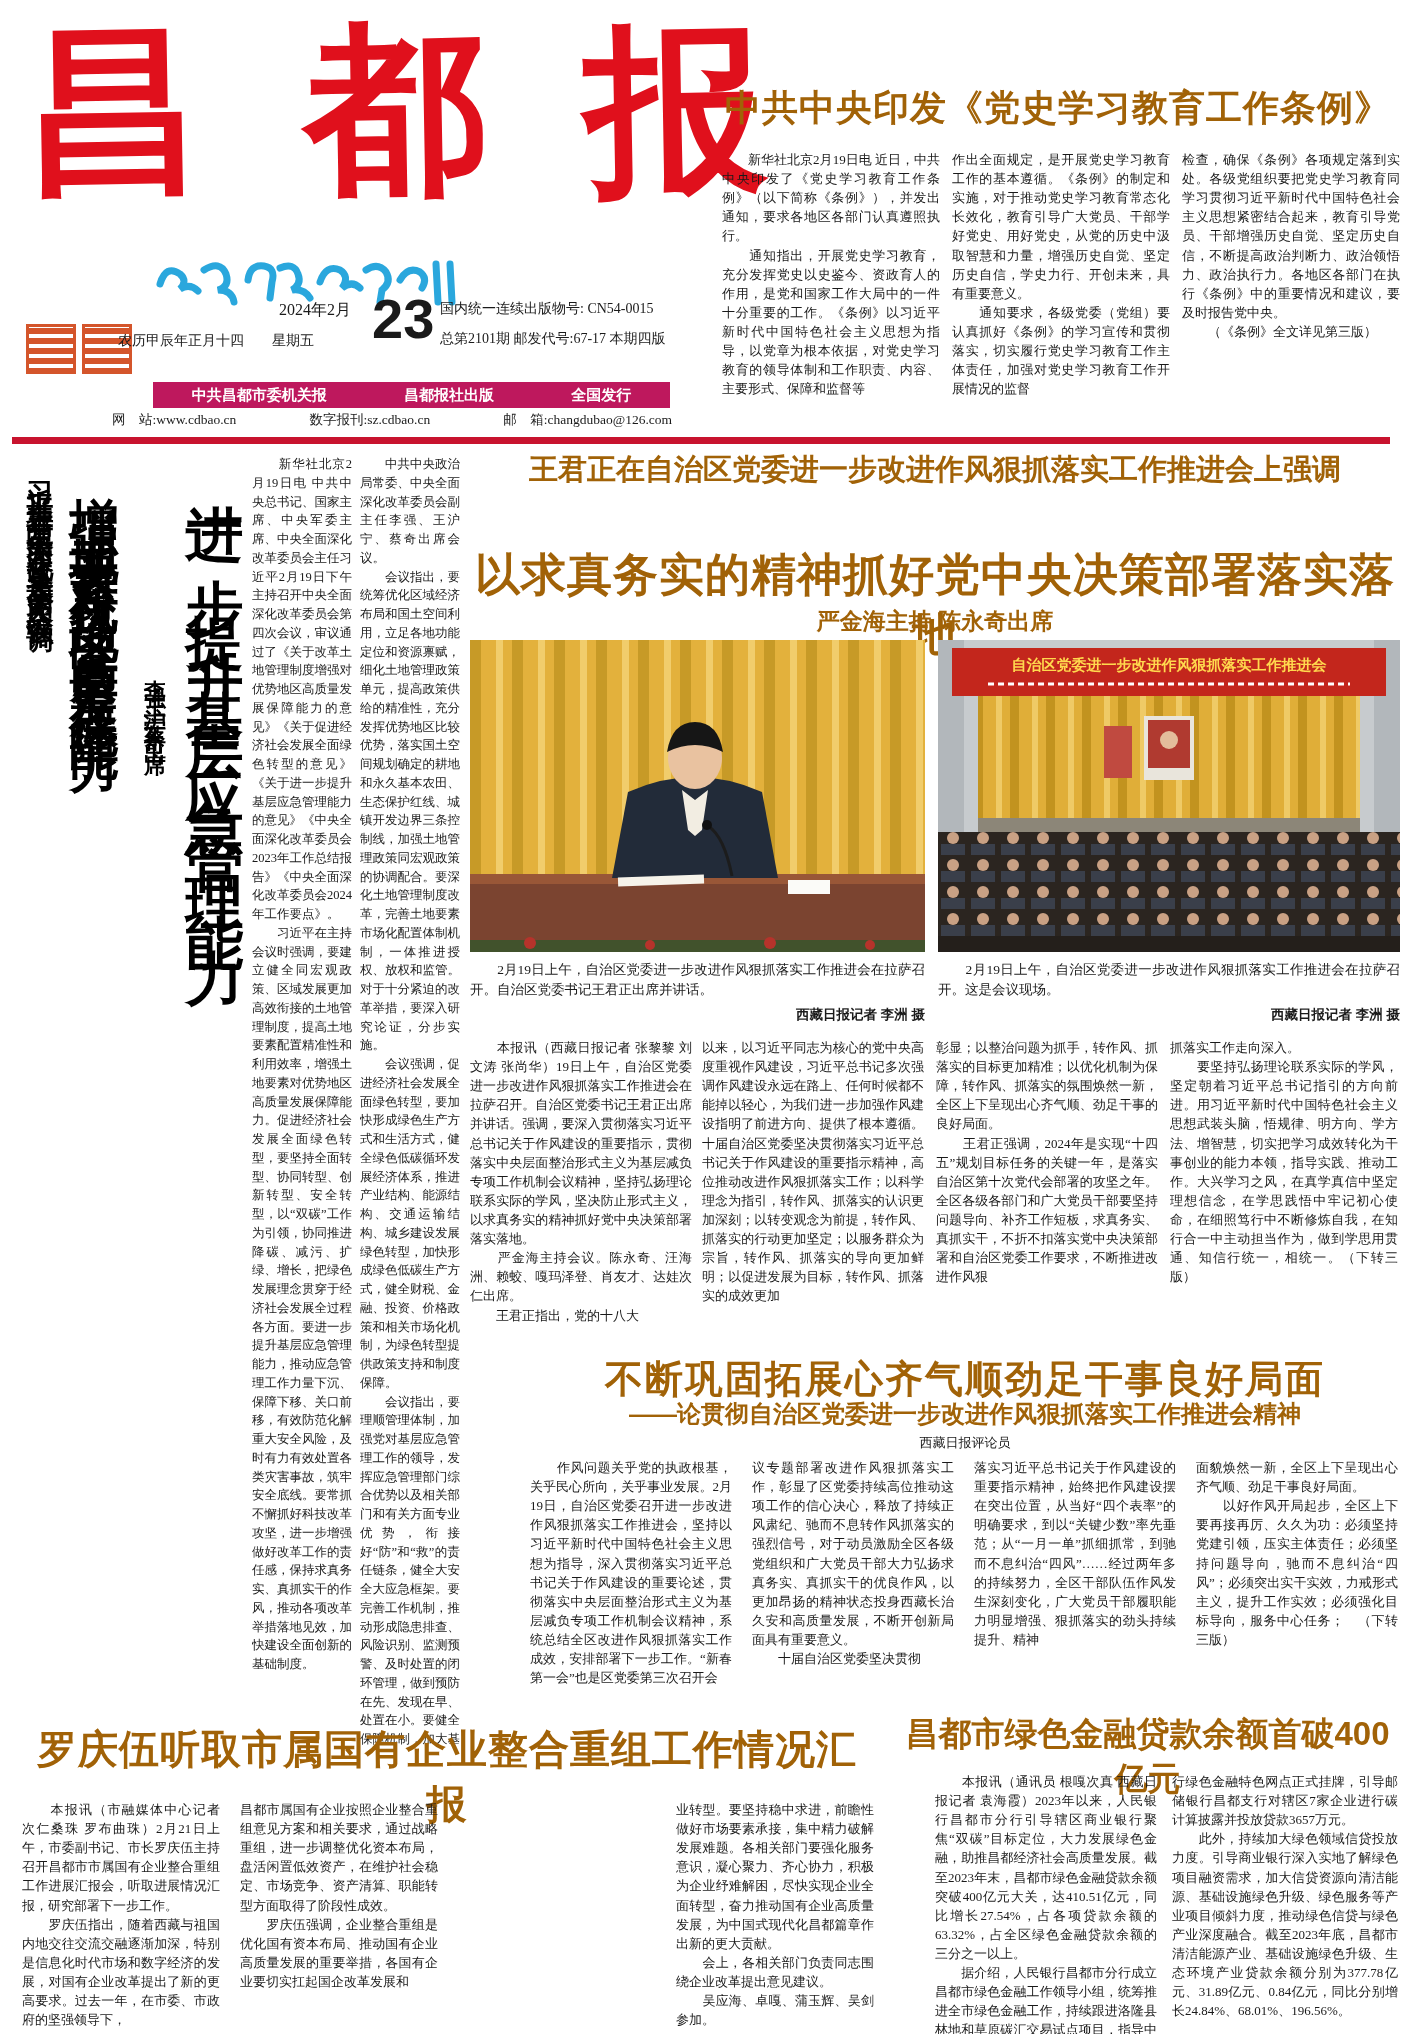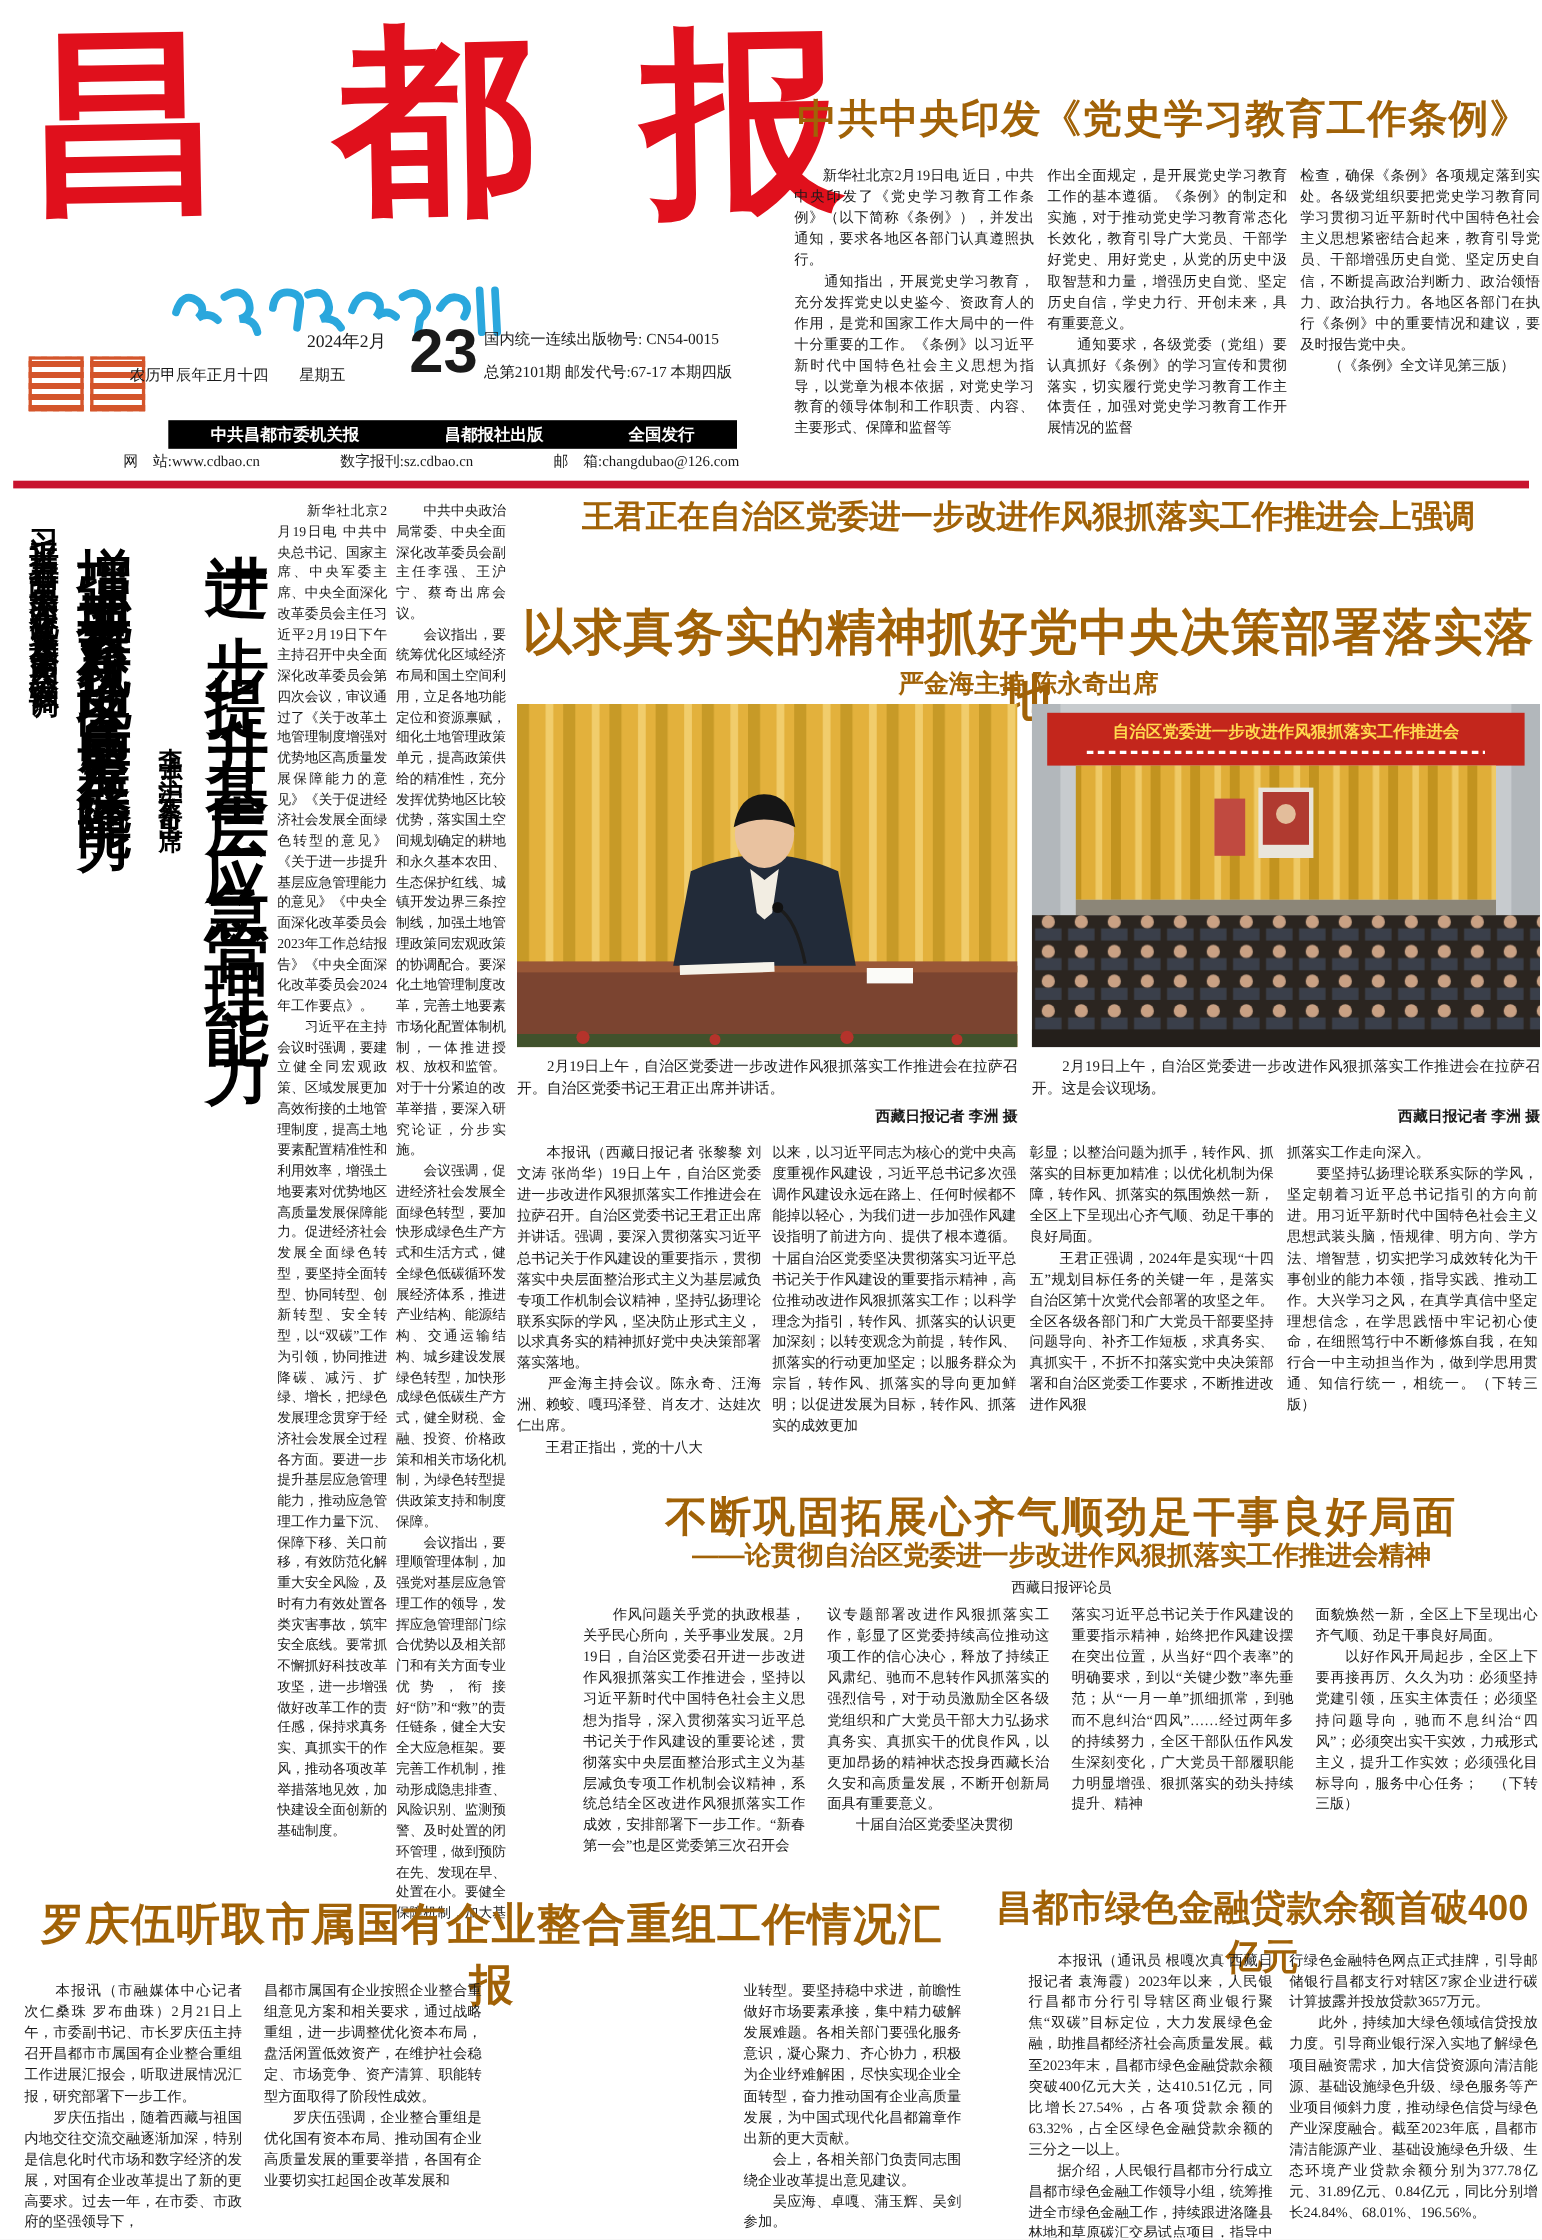--- a/index.html
+++ b/index.html
@@ -8,21 +8,21 @@
   .abs{position:absolute;}
   
   .masthead{left:22px;top:10px;width:745px;height:245px;display:flex;justify-content:space-between;align-items:flex-start;}
   .masthead span{font-family:"Liberation Sans",sans-serif;font-weight:900;font-size:182px;line-height:1.1;color:#e0101c;transform:rotate(-1deg);}
   .qr{width:50px;height:50px;background:
       repeating-linear-gradient(0deg,#d4552b 0 6px,#fff 6px 10px),
       repeating-linear-gradient(90deg,#d4552b 0 6px,rgba(255,255,255,.75) 6px 11px);
       outline:3px solid #d4552b;outline-offset:-3px;}
   
   .hinfo{font-family:"Liberation Serif",serif;}
-  .bluebar{background:#000000;color:#fff;font-family:"Liberation Sans",sans-serif;font-weight:bold;
+  .bluebar{background:#be185d;color:#fff;font-family:"Liberation Sans",sans-serif;font-weight:bold;
            font-size:15px;display:flex;justify-content:space-around;align-items:center;}
   .redrule{background:#c8132e;height:7px;}
   
   .h-sans{font-family:"Liberation Sans",sans-serif;font-weight:bold;color:#a16207;text-align:center;}
   .vhead{writing-mode:vertical-rl;text-orientation:upright;font-family:"Liberation Sans",sans-serif;
          font-weight:bold;color:#000;}
   
   .col{font-size:13px;line-height:1.47;text-align:justify;white-space:pre-line;overflow:hidden;
        font-family:"Liberation Serif",serif;}
   .colS{font-size:12.5px;line-height:1.5;font-family:Liberation Serif, serif;}

